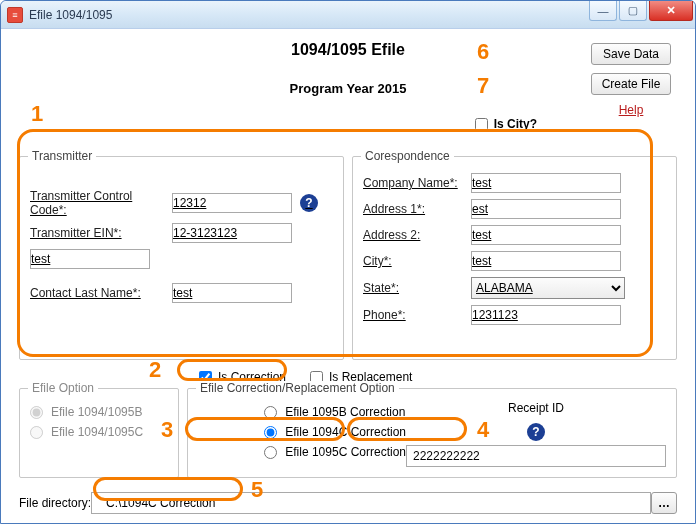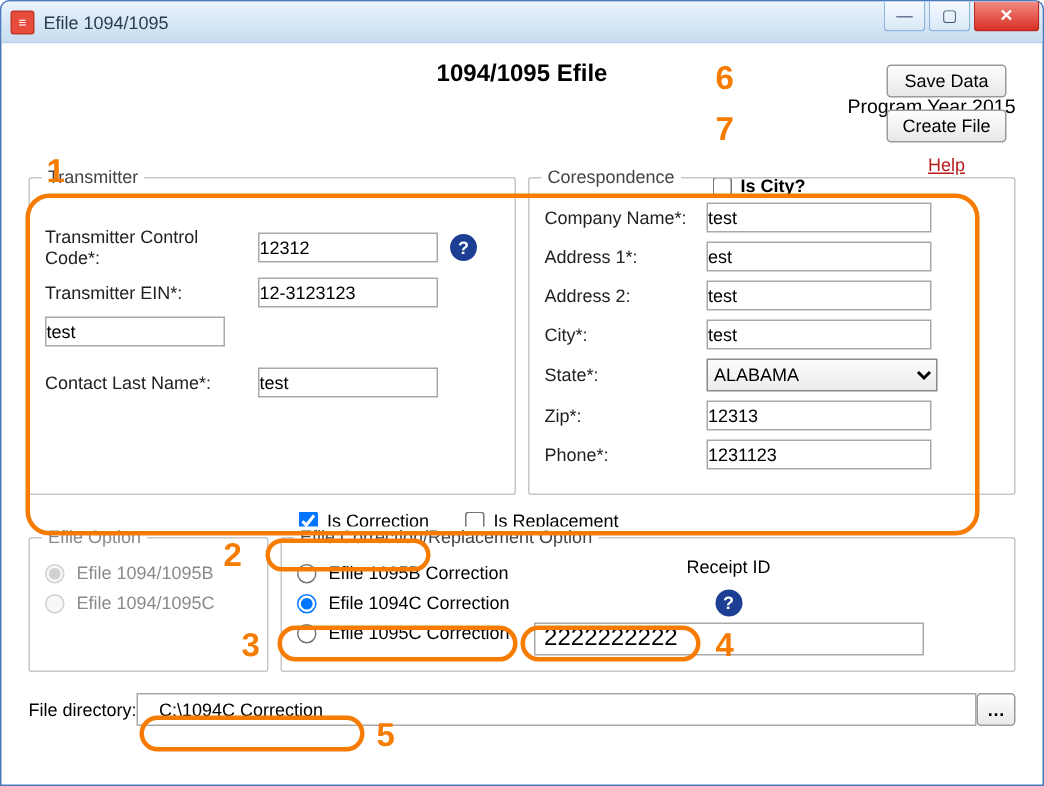--- a/index.html
+++ b/index.html
@@ -51,21 +51,21 @@
     display:flex; align-items:center; justify-content:center;
     font-size:11px;
     color:#3b5370;
   }
   .win-btn.close { width:44px; background:linear-gradient(#f28b82,#d93025); color:#fff; border-color:#b52a20; font-weight:bold; }
   .content {
     position: relative;
     padding: 10px 18px 12px 18px;
   }
   .page-title { text-align:center; font-weight:bold; font-size:16px; margin-top:2px; }
-  .page-subtitle { text-align:right; font-weight:normal; font-size:13px; margin-top:4px; }
+  .page-subtitle { text-align:center; font-weight:bold; font-size:13px; margin-top:22px; }
   .right-buttons { position:absolute; right:24px; top:14px; display:flex; flex-direction:column; align-items:center; gap:8px; }
   .btn {
     width:80px; height:22px;
     background:linear-gradient(#fdfdfd,#e8e8e8);
     border:1px solid #9a9a9a;
     border-radius:3px;
     font-size:12px;
     cursor:pointer;
   }
   .help-link { color:#b91c1c; text-decoration:underline; font-size:12px; }
@@ -75,21 +75,21 @@
     border-radius:2px;
     padding:10px 10px 10px 10px;
     position:relative;
   }
   .groupbox > .legend {
     position:absolute; top:-8px; left:8px;
     background:#fff; padding:0 4px;
     color:#444; font-size:12px;
   }
   .main-grid {
-    display:flex; gap:8px; margin-top:40px;
+    display:flex; gap:8px; margin-top:60px;text-decoration:underline;
   }
   .transmitter-box { flex:1; }
   .corr-box { flex:1; }
   .form-row { display:flex; align-items:center; margin:6px 0; gap:8px; }
   .form-row label { width:134px; color:#222; }
   .corr-box .form-row label { width:100px; }
   .text-input {
     height:20px;
     border:1px solid #a9a9a9;
     padding:0 0;
@@ -113,21 +113,21 @@
   }
   .checkline { display:flex; align-items:center; gap:6px; }
   input[type=checkbox], input[type=radio] { margin:0; }
   .mid-options { display:flex; align-items:center; gap:24px; margin:10px 0 4px 180px; }
   .lower-grid { display:flex; gap:8px; }
   .efile-option-box { width:160px; color:#8a8a8a; }
   .efile-option-box .form-row label { color:#8a8a8a; width:auto; }
   .efile-option-box input[type=radio] { accent-color:#8a8a8a; }
   .correction-box { flex:1; }
   .receipt-row { display:flex; align-items:center; gap:8px; }
-  .receipt-input { height:22px; border:1px solid #a9a9a9; padding:0 6px; width:260px; font-size:16px; }
+  .receipt-input { height:22px; border:1px solid #a9a9a9; padding:0 6px; width:260px; font-size:12px; }
   .dir-row { display:flex; align-items:center; gap:0; margin-top:14px; }
   .dir-input { flex:1; height:22px; border:1px solid #a9a9a9; padding:0 14px; background:#fff; font-size:12px; }
   .browse-btn {
     width:26px; height:22px;
     border:1px solid #9a9a9a;
     background:linear-gradient(#fdfdfd,#e8e8e8);
     border-radius:3px;
     display:flex; align-items:center; justify-content:center;
     font-weight:bold;
   }
@@ -217,24 +217,20 @@
           <label>City*:</label>
           <input class="text-input" value="test" style="">
         </div>
         <div class="form-row">
           <label>State*:</label>
           <select class="select">
             <option selected="">ALABAMA</option>
           </select>
         </div>
         <div class="form-row">
-          <label>Zip*:</label>
-          <input class="text-input" value="12313" style="">
-        </div>
-        <div class="form-row">
           <label>Phone*:</label>
           <input class="text-input" value="1231123" style="">
         </div>
       </div>
     </div>
 
     <div class="mid-options">
       <div class="checkline">
         <input type="checkbox" checked="" style="">
         <span>Is Correction</span>
@@ -253,21 +249,21 @@
           <label>Efile 1094/1095B</label>
         </div>
         <div class="form-row">
           <input type="radio" disabled="" style="">
           <label>Efile 1094/1095C</label>
         </div>
       </div>
 
       <div class="groupbox correction-box">
         <span class="legend">Efile Correction/Replacement Option</span>
-        <div style="display:flex; gap:16px;">
+        <div style="display:flex; gap:0;justify-content:flex-end;">
           <div>
             <div class="form-row">
               <input type="radio" name="copt" style="">
               <span>Efile 1095B Correction</span>
             </div>
             <div class="form-row">
               <input type="radio" name="copt" checked="" style="">
               <span>Efile 1094C Correction</span>
             </div>
             <div class="form-row">

